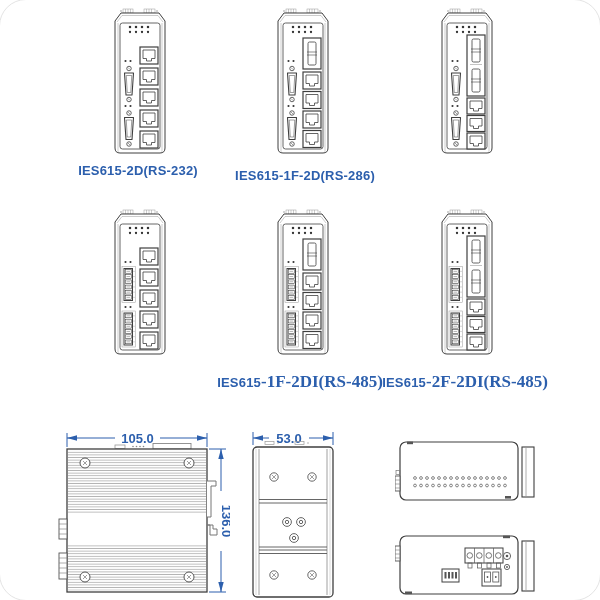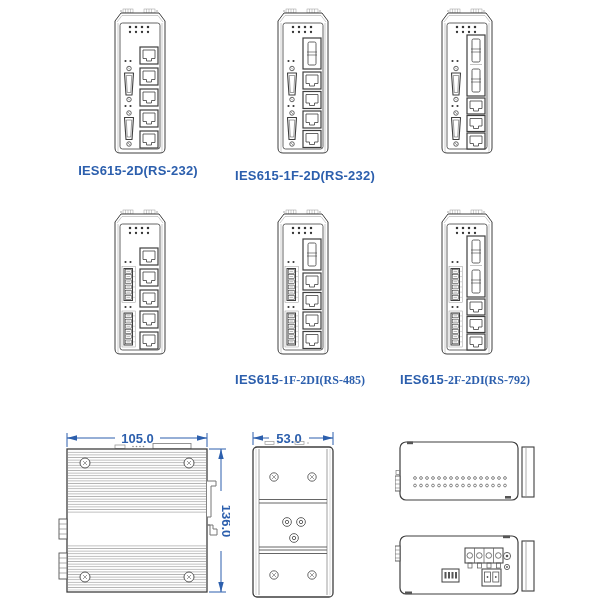--- a/index.html
+++ b/index.html
@@ -1,29 +1,30 @@
 <!DOCTYPE html>
 <html><head>
 <meta charset="utf-8">
 <style>
   html,body{margin:0;padding:0;background:#fff;}
   .canvas{
     position:relative;width:600px;height:600px;background:#ffffff;
     overflow:hidden;font-family:"Liberation Sans",sans-serif;
     outline:1px solid #e4e4e4;
+    border-radius:26px;
   }
   .product{position:absolute;margin:0;}
   .dev{width:64px;}
   .dev svg{display:block;width:64px;height:152px;}
   .caption{
     position:absolute;text-align:center;white-space:nowrap;
     color:#2c5fad;font-weight:bold;font-size:13px;letter-spacing:.2px;
     width:220px;transform:translateX(-50%);
   }
-  .sfx-serif{font-family:"Liberation Serif",serif;font-weight:600;font-size:12px;letter-spacing:0;}
+  .sfx-serif{font-family:"Liberation Serif",serif;font-weight:600;font-size:17px;letter-spacing:0;}
   .dimsvg{position:absolute;}
   .dim{fill:#2c5fad;font-size:13px;font-weight:600;font-family:"Liberation Sans",sans-serif;}
   .dln{stroke:#2c5fad;stroke-width:1;}
   .darrow{fill:#2c5fad;}
   .ln{stroke:#3f3f3f;fill:#fff;}
 </style>
 </head>
 <body>
 
 <div class="canvas">
@@ -437,23 +438,23 @@
           <line x1="37" y1="257.3" x2="44" y2="257.3" stroke="#3f3f3f" stroke-width="0.8"></line>
           <line x1="50" y1="257.3" x2="54" y2="257.3" stroke="#888" stroke-width="0.7"></line>
           <rect x="34.5" y="264" width="12" height="7.5" fill="#fff" stroke="#3f3f3f" stroke-width="1.2"></rect>
           <line x1="37" y1="267.7" x2="44" y2="267.7" stroke="#3f3f3f" stroke-width="0.8"></line>
           <line x1="50" y1="267.7" x2="54" y2="267.7" stroke="#888" stroke-width="0.7"></line>
         </svg>
       </div>
     </figure>
 
   <div class="caption" style="left:138px;top:163px"><span>IES615</span><span>-2D(RS-232)</span></div>
-  <div class="caption" style="left:305px;top:168px"><span>IES615</span><span>-1F-2D(RS-232)</span></div>
+  <div class="caption" style="left:305px;top:168px"><span>IES615</span><span>-1F-2D(RS-286)</span></div>
   <div class="caption" style="left:300px;top:372px"><span>IES615</span><span class="sfx-serif">-1F-2DI(RS-485)</span></div>
-  <div class="caption" style="left:465px;top:372px"><span>IES615</span><span class="sfx-serif">-2F-2DI(RS-792)</span></div>
+  <div class="caption" style="left:465px;top:372px"><span>IES615</span><span class="sfx-serif">-2F-2DI(RS-485)</span></div>
 
   <svg class="dimsvg" style="left:55px;top:425px" width="175" height="175" viewBox="0 0 175 175">
     <defs>
       <pattern id="hatch" width="6" height="2.6" patternUnits="userSpaceOnUse">
         <line x1="0" y1="1.3" x2="6" y2="1.3" stroke="#a8a8a8" stroke-width="0.8"></line>
       </pattern>
     </defs>
 
     <g>
       <line class="dln" x1="12" y1="8" x2="12" y2="22"></line>

